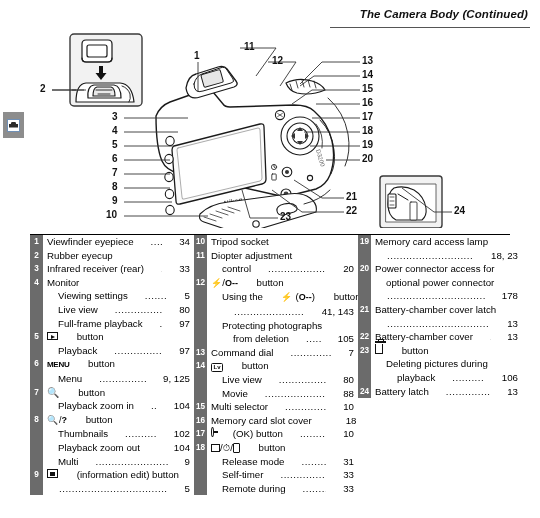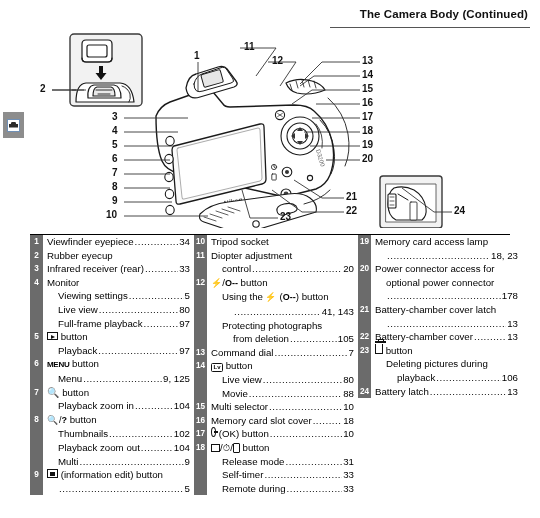--- a/index.html
+++ b/index.html
@@ -15,20 +15,21 @@
     width: 540px; height: 518px;
     background: #fff;
   }
 
   
   #header-title {
     position: absolute;
     top: 8px; right: 12px;
     font-size: 11.5px;
     font-weight: bold;
+    font-style: italic;
     letter-spacing: 0.1px;
     color: #111;
   }
   #header-rule {
     position: absolute;
     top: 27px; left: 330px; width: 200px;
     height: 1px; background: #555;
   }
 
   
@@ -102,20 +103,21 @@
     margin-right: 4px;
   }
   .entry-body { flex: 1 1 auto; min-width: 0; }
 
   .line {
     display: flex;
     align-items: baseline;
     white-space: nowrap;
     font-size: 9.7px;
     line-height: 13.6px;
+    gap: 16px;
   }
   .line .txt { flex: 0 0 auto; }
   .line .dots {
     flex: 1 1 auto;
     overflow: hidden;
     white-space: nowrap;
     letter-spacing: 0.5px;
     font-size: 9.7px;
     color: #000;
     margin: 0 1px;

